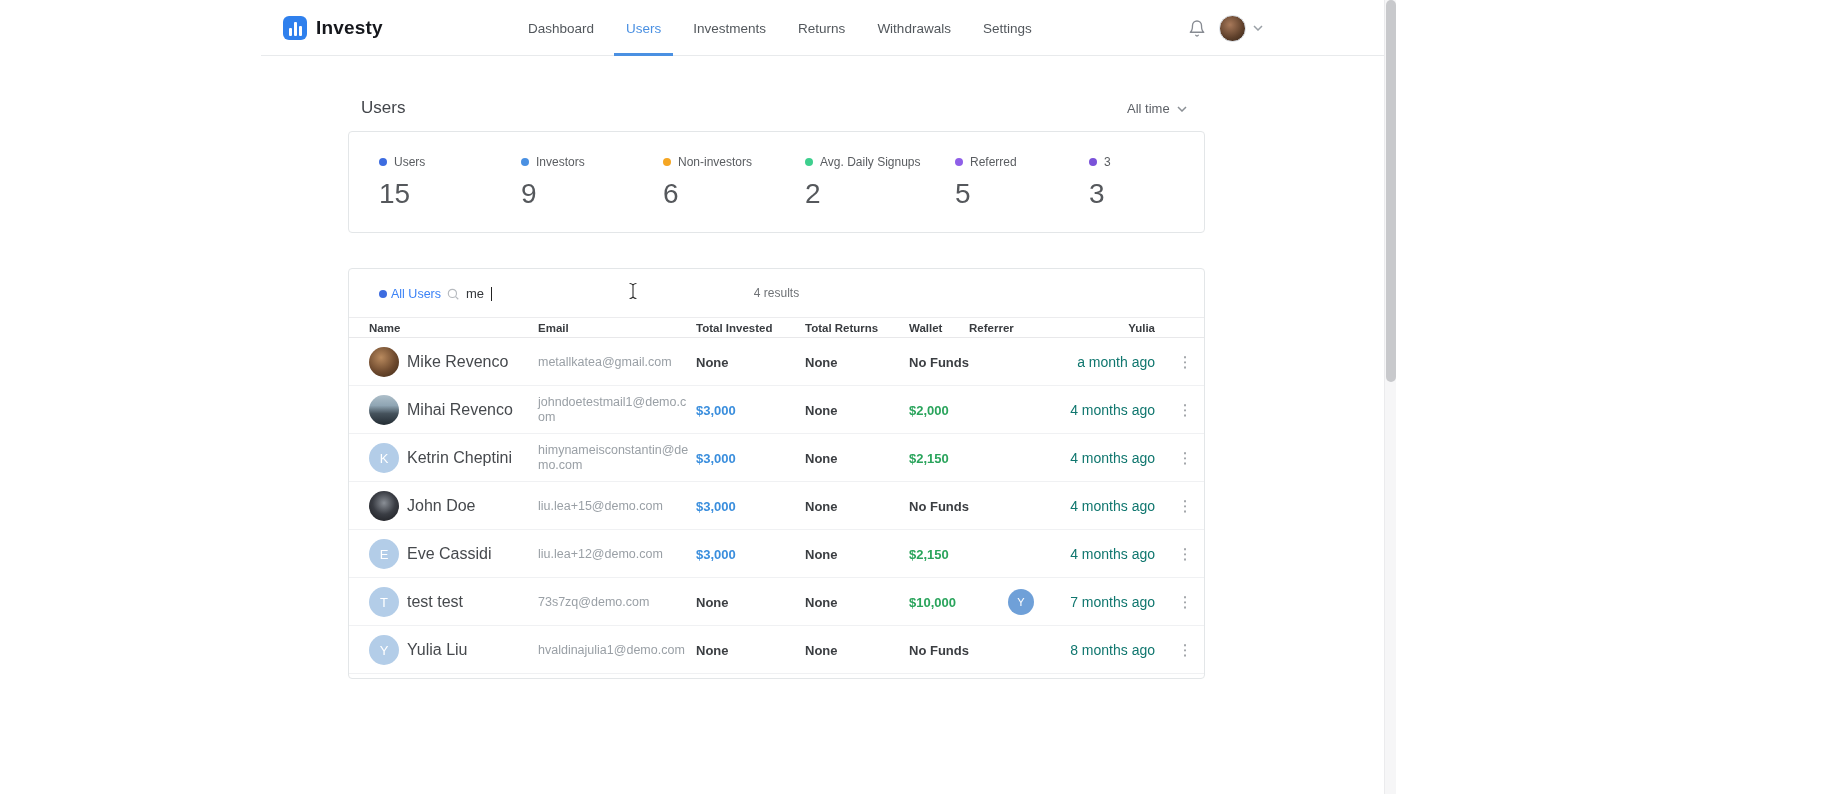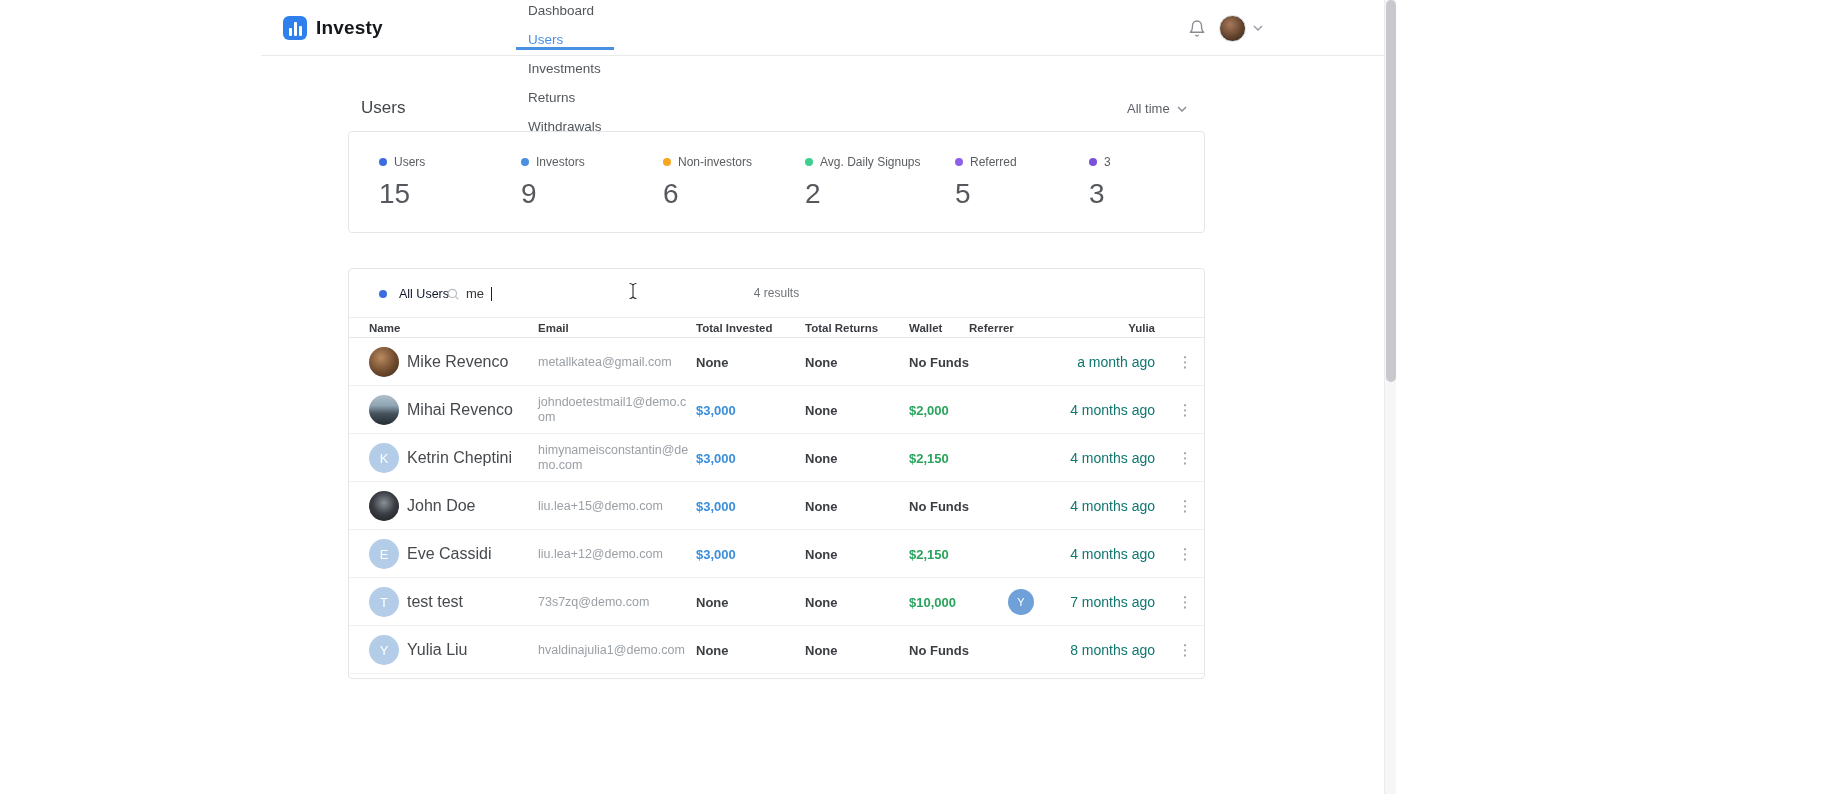--- a/index.html
+++ b/index.html
@@ -16,21 +16,21 @@
   }
   .logo { position: absolute; left: 22px; top: 0; height: 56px; display: flex; align-items: center; gap: 9px; }
   .logo-icon {
     width: 24px; height: 24px; border-radius: 6px; background: #2f80ed;
     display: flex; align-items: flex-end; justify-content: center; gap: 2px; padding: 4px 0;
   }
   .logo-icon i { display: block; width: 3px; background: #fff; border-radius: 1px; }
   .logo-icon i.b1 { height: 8px; } .logo-icon i.b2 { height: 14px; } .logo-icon i.b3 { height: 10px; }
   .logo-text { font-size: 19px; font-weight: 700; color: #15171c; letter-spacing: .2px; }
 
-  .nav { position: absolute; left: 255px; top: 0; height: 56px; display: flex; gap: 8px; flex-direction: column; }
+  .nav { position: absolute; left: 255px; top: 0; height: 56px; display: flex; gap: 8px; }
   .nav-item {
     height: 100%; display: flex; align-items: center; padding: 0 12px;
     font-size: 13.5px; color: #52575c; cursor: pointer;
     border-bottom: 3px solid transparent; border-top: 3px solid transparent;
   }
   .nav-item.active { color: #4a90e2; border-bottom-color: #4a90e2; }
 
   .header-right { position: absolute; right: 127px; top: 0; height: 56px; display: flex; align-items: center; }
   .bell { margin-right: 13px; display: flex; cursor: pointer; }
   .header-avatar {
@@ -57,22 +57,22 @@
   .stat-value { margin-top: 9px; font-size: 28px; font-weight: 400; color: #55585c; }
   .stat.s0 { left: 30px; } .stat.s1 { left: 172px; } .stat.s2 { left: 314px; }
   .stat.s3 { left: 456px; } .stat.s4 { left: 606px; } .stat.s5 { left: 740px; }
 
   
   .table-card {
     position: absolute; left: 348px; top: 268px; width: 857px; height: 411px;
     background: #fff; border: 1px solid #e3e6e8; border-radius: 4px; overflow: hidden;
   }
   .filter-row { position: relative; height: 49px; border-bottom: 1px solid #ececee; }
-  .filter-all-users { position: absolute; left: 30px; top: 0; height: 49px; display: flex; align-items: center; gap: 12px;
-    font-size: 12.5px; color: #0f172a; cursor: pointer; }
+  .filter-all-users { position: absolute; left: 30px; top: 0; height: 49px; display: flex; align-items: center; gap: 4px;
+    font-size: 12.5px; color: #3b82f6; cursor: pointer; }
   .search-box { position: absolute; left: 97px; top: 0; height: 49px; display: flex; align-items: center; gap: 6px; cursor: text; }
   .search-text { font-size: 13px; color: #34373b; }
   .caret { display: inline-block; width: 1px; height: 14px; background: #222; margin-left: 1px; vertical-align: middle; }
   .results { position: absolute; left: 0; width: 100%; text-align: center; line-height: 49px;
     font-size: 12px; color: #6f7276; }
   .ibeam-cursor { position: absolute; left: 278px; top: 13px; }
 
   .thead { position: relative; height: 20px; border-bottom: 1px solid #e8e8ea;
     font-size: 11.5px; font-weight: 700; color: #393c40; line-height: 20px; }
   .th { position: absolute; top: 0; }

